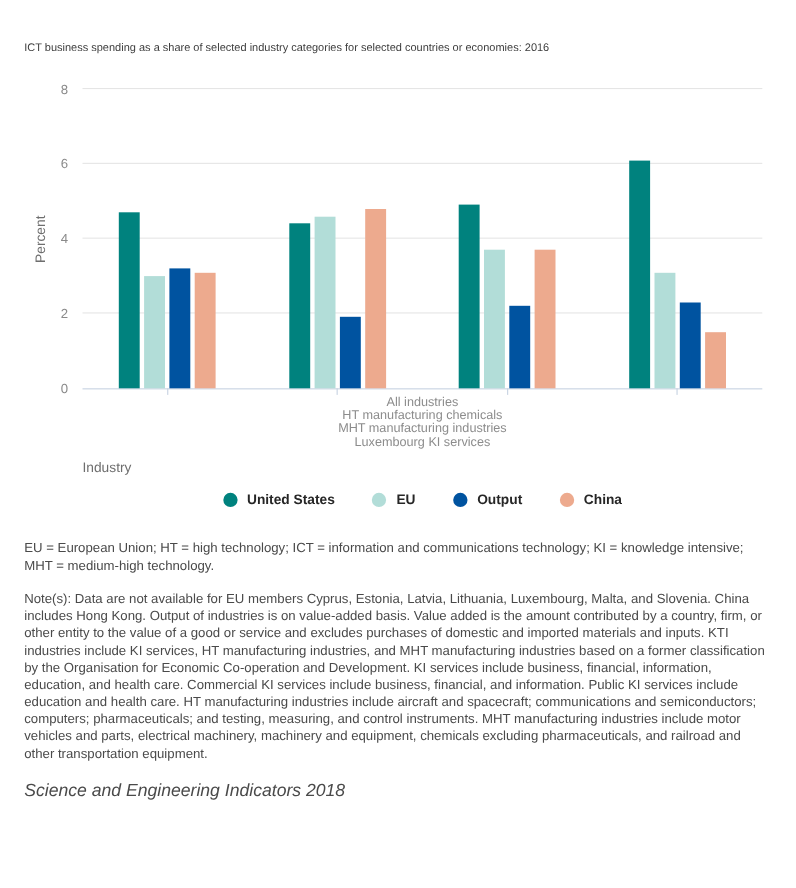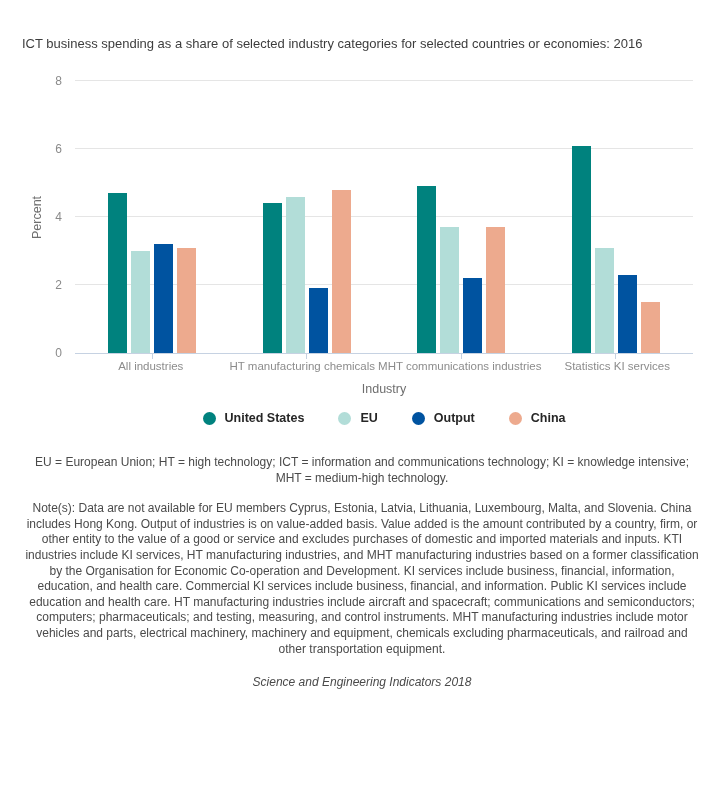--- a/index.html
+++ b/index.html
@@ -18,21 +18,21 @@
     overflow: hidden;
   }
   .figure-label {
     font-size: 11px;
     color: #404040;
     letter-spacing: 0.1px;
   }
   .figure-title {
     margin-top: 9px;
     max-width: 692px;
-    font-size: 13px;
+    font-size: 10px;
     line-height: 22px;
     color: #3d3d3d;
   }
   
   .chart {
     margin-top: 26px;
   }
   .plot-area {
     position: relative;
     height: 272px;
@@ -96,33 +96,34 @@
     height: 6px;
     margin-left: -0.5px;
     background: #c6d2e2;
   }
   .x-labels {
     display: flex;
     justify-content: space-around;
     margin-left: 53px;
     margin-right: 9px;
     margin-top: 7px;
+    flex-direction: column;
   }
   .xlabel {
     flex: 1 1 0;
     text-align: center;
     white-space: nowrap;
     font-size: 11.5px;
     color: #8c8c8c;
   }
   .xaxis-title {
     margin-left: 53px;
     margin-right: 9px;
     margin-top: 10px;
-    text-align: center;
+    text-align: left;
     font-size: 12.5px;
     color: #6e6e6e;
   }
   .legend {
     margin-left: 53px;
     margin-right: 9px;
     margin-top: 15px;
     display: flex;
     justify-content: center;
     align-items: center;
@@ -141,30 +142,29 @@
   }
   .legend-item .lbl {
     font-size: 12.5px;
     font-weight: bold;
     color: #262626;
   }
   
   .notes-block {
     margin-top: 30px;
     max-width: 684px;
-    text-align: center;
   }
   .note-para {
     font-size: 12px;
     line-height: 15.6px;
     color: #4a4a4a;
     margin: 0 0 15px 0;
   }
   .attribution {
-    font-size: 12px;
+    font-size: 16px;
     font-style: italic;
     color: #4a4a4a;
     margin-top: 18px;
   }
 </style>
 </head>
 <body>
 
 <div class="page">
 
@@ -210,22 +210,22 @@
             <div class="bar" style="height: 207.4px; background: rgb(0, 130, 126);"></div>
             <div class="bar" style="height: 105.4px; background: rgb(178, 221, 216);"></div>
             <div class="bar" style="height: 78.2px; background: rgb(0, 83, 160);"></div>
             <div class="bar" style="height: 51px; background: rgb(237, 170, 142);"></div>
           </div>
         </div>
       </div>
     <div class="x-labels">
         <div class="xlabel">All industries</div>
         <div class="xlabel">HT manufacturing chemicals</div>
-        <div class="xlabel">MHT communications industries</div>
-        <div class="xlabel">Statistics KI services</div>
+        <div class="xlabel">MHT manufacturing industries</div>
+        <div class="xlabel">Luxembourg KI services</div>
       </div>
     <div class="xaxis-title">Industry</div>
     <div class="legend">
         <div class="legend-item">
           <span class="dot" style="background: rgb(0, 130, 126);"></span>
           <span class="lbl">United States</span>
         </div>
         <div class="legend-item">
           <span class="dot" style="background: rgb(178, 221, 216);"></span>
           <span class="lbl">EU</span>

